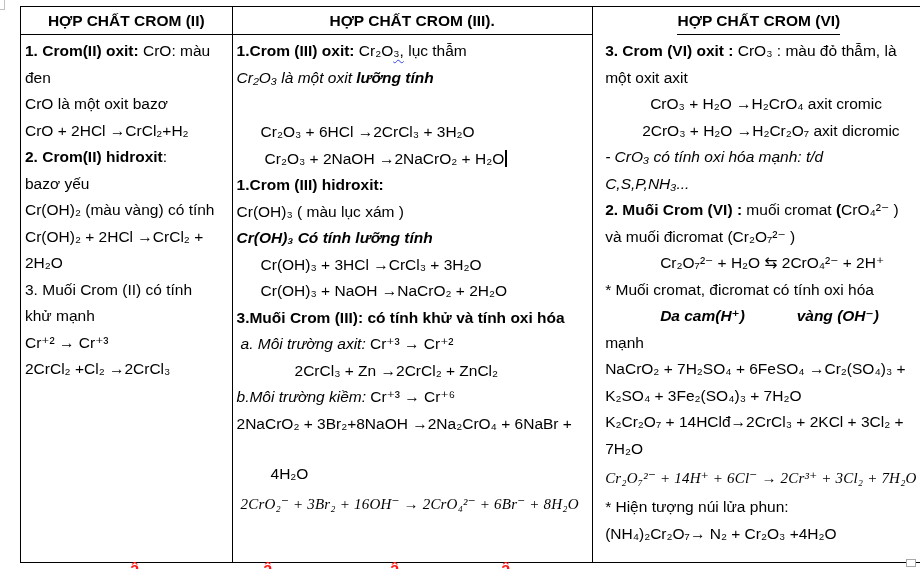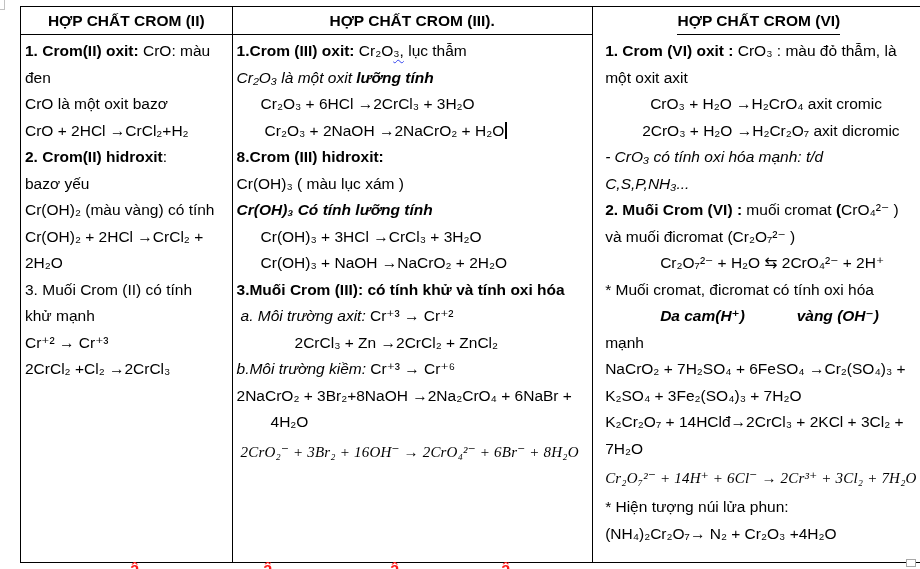--- a/index.html
+++ b/index.html
@@ -60,43 +60,43 @@
         </div>
     </div>
 
     <div class="col c1">
       <div class="hdr">
         <span>HỢP CHẤT CROM (III).</span>
       </div>
       <div class="body">
           <div class="line"><span class="b">1.Crom (III) oxit:</span><span> Cr₂O</span><span class="w">₃,</span><span> lục thẫm</span></div>
           <div class="line"><span class="i">Cr₂O₃ là một oxit </span><span class="b i">lưỡng tính</span></div>
-          <div class="line" style="padding-left: 24px;"><span>Cr₂O₃ + 6HCl →2CrCl₃ + 3H₂O</span></div>
+          <div class="line" style="padding-left: 24px; margin-top: 28px;"><span>Cr₂O₃ + 6HCl →2CrCl₃ + 3H₂O</span></div>
           <div class="line" style="padding-left: 28px;"><span>Cr₂O₃ + 2NaOH →2NaCrO₂ + H₂O</span><span class="caret"></span></div>
-          <div class="line"><span class="b">8.Crom (III) hidroxit:</span></div>
+          <div class="line"><span class="b">1.Crom (III) hidroxit:</span></div>
           <div class="line"><span>Cr(OH)₃ ( màu lục xám )</span></div>
           <div class="line"><span class="b i">Cr(OH)₃ Có tính lưỡng tính</span></div>
           <div class="line" style="padding-left: 24px;"><span>Cr(OH)₃ + 3HCl →CrCl₃ + 3H₂O</span></div>
           <div class="line" style="padding-left: 24px;"><span>Cr(OH)₃ + NaOH →NaCrO₂ + 2H₂O</span></div>
           <div class="line"><span class="b">3.Muối Crom (III): có tính khử và tính oxi hóa</span></div>
           <div class="line" style="padding-left: 4px;"><span class="i">a. Môi trường axit: </span><span>Cr⁺³ → Cr⁺²</span></div>
           <div class="line" style="padding-left: 58px;"><span>2CrCl₃ + Zn →2CrCl₂ + ZnCl₂</span></div>
           <div class="line"><span class="i">b.Môi trường kiềm: </span><span>Cr⁺³ → Cr⁺⁶</span></div>
           <div class="line"><span>2NaCrO₂ + 3Br₂+8NaOH →2Na₂CrO₄ + 6NaBr +</span></div>
-          <div class="line" style="padding-left: 34px;"><span>4H₂O</span></div>
+          <div class="line" style="padding-left: 34px; margin-top: 24px;"><span>4H₂O</span></div>
           <div class="line" style="padding-left: 4px;"><span class="m">2CrO₂⁻ + 3Br₂ + 16OH⁻ → 2CrO₄²⁻ + 6Br⁻ + 8H₂O</span></div>
         </div>
     </div>
 
     <div class="col c2">
       <div class="hdr">
         <span>HỢP CHẤT CROM (VI)</span>
       </div>
       <div class="body">
-          <div class="line"><span class="b">1. Crom (VI) oxit : </span><span>CrO₃ : màu đỏ thẫm, là</span></div>
+          <div class="line"><span class="b">3. Crom (VI) oxit : </span><span>CrO₃ : màu đỏ thẫm, là</span></div>
           <div class="line"><span>một oxit axit</span></div>
           <div class="line" style="padding-left: 45px;"><span>CrO₃ + H₂O →H₂CrO₄ axit cromic</span></div>
           <div class="line" style="padding-left: 37px;"><span>2CrO₃ + H₂O →H₂Cr₂O₇ axit dicromic</span></div>
           <div class="line"><span class="i">- CrO₃ có tính oxi hóa mạnh: t/d</span></div>
           <div class="line"><span class="i">C,S,P,NH₃...</span></div>
           <div class="line"><span class="b">2. Muối Crom (VI) : </span><span>muối cromat </span><span class="b">(</span><span>CrO₄²⁻ )</span></div>
           <div class="line"><span>và muối đicromat (Cr₂O₇²⁻ )</span></div>
           <div class="line" style="padding-left: 55px;"><span>Cr₂O₇²⁻ + H₂O ⇆ 2CrO₄²⁻ + 2H⁺</span></div>
           <div class="line"><span>* Muối cromat, đicromat có tính oxi hóa</span></div>
           <div class="line" style="padding-left: 55px;"><span class="b i">Da cam(H⁺)</span><span>            </span><span class="b i">vàng (OH⁻)</span></div>

